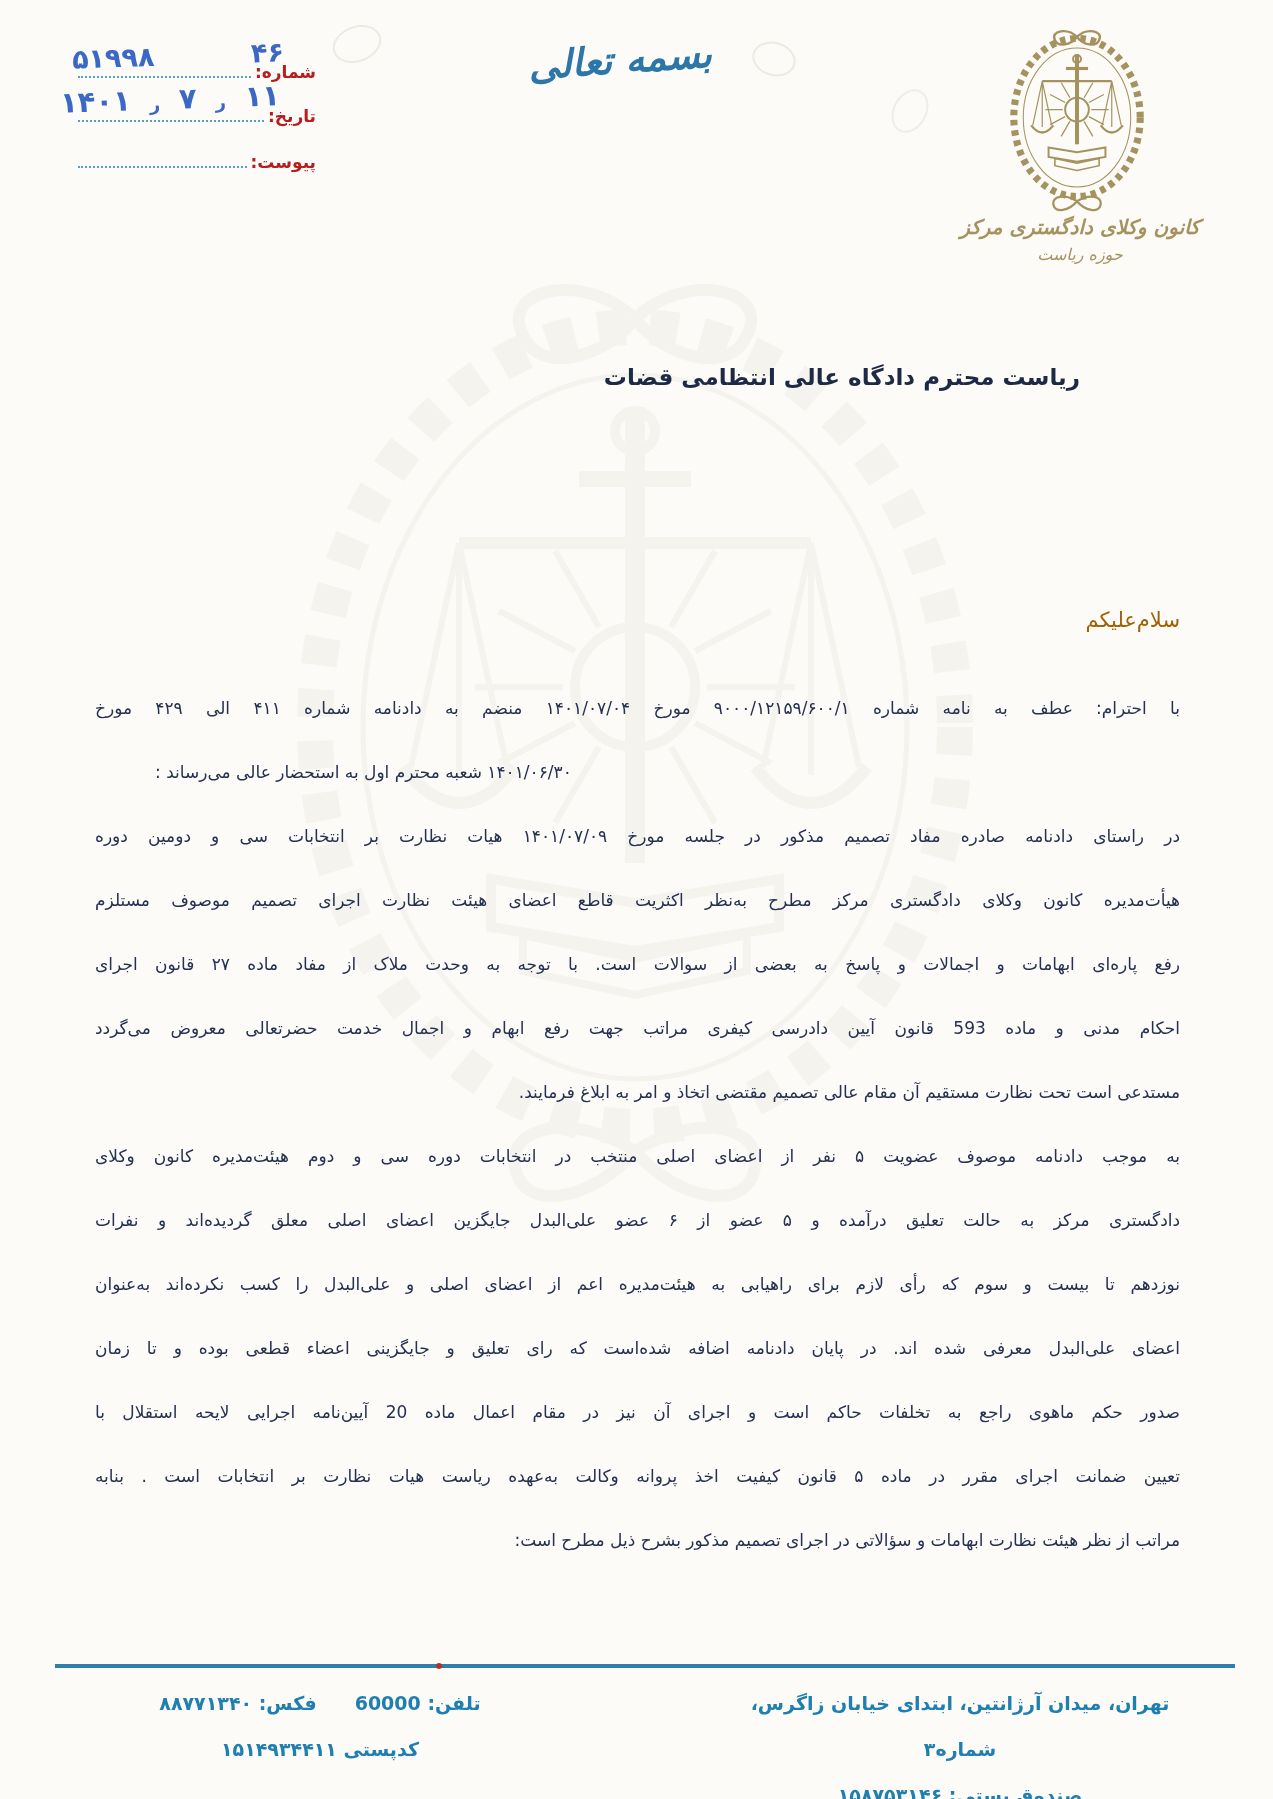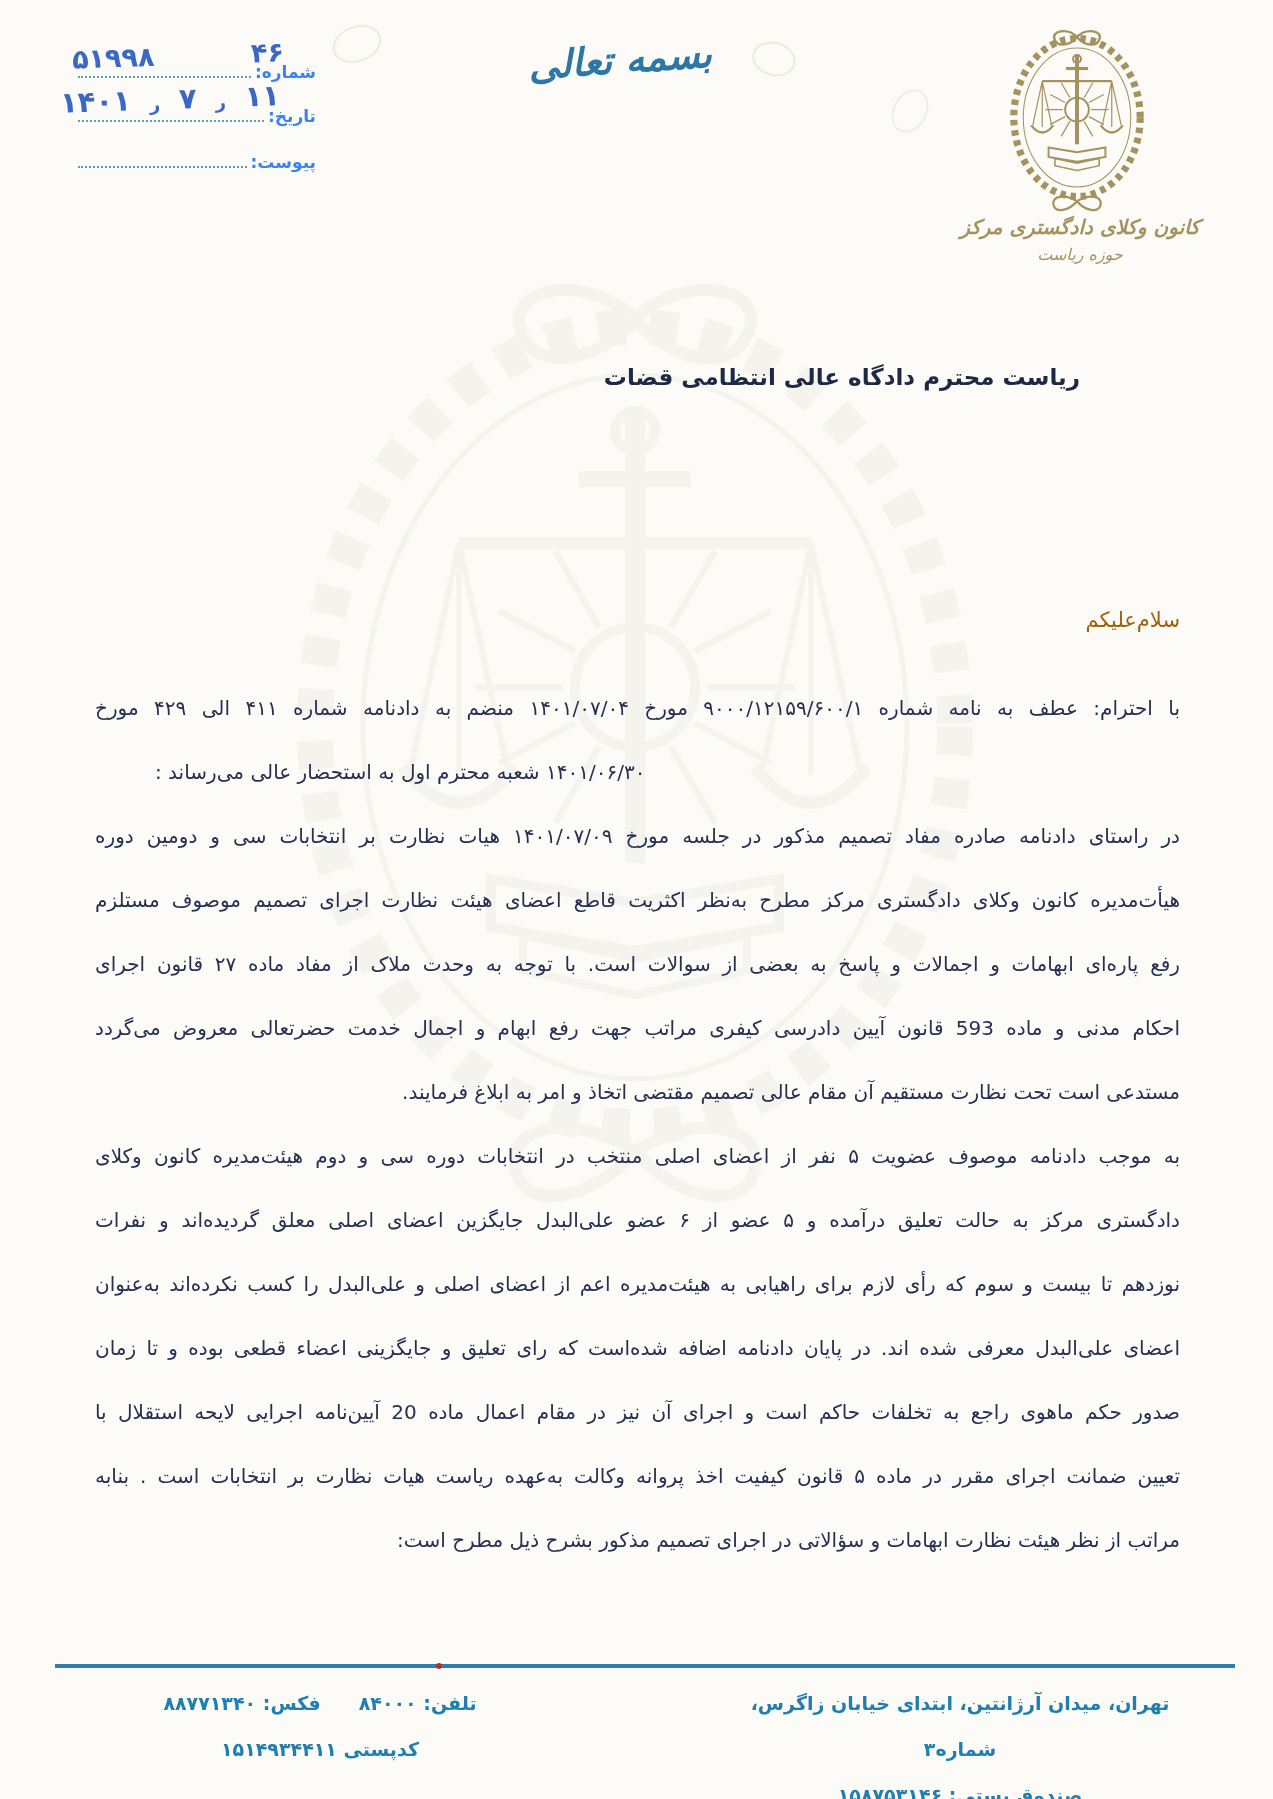--- a/index.html
+++ b/index.html
@@ -9,21 +9,21 @@
     width:1273px;height:1799px;
     margin:0 auto;
     background:#fcfbf7;
     overflow:hidden;
     font-family:"DejaVu Sans", sans-serif;
   }
   
   .field-row{
     position:absolute;left:78px;width:238px;height:30px;
     direction:rtl;display:flex;align-items:flex-end;
-    color:#3b82f6;font-weight:bold;font-size:17px;
+    color:#b91c1c;font-weight:bold;font-size:17px;
   }
   .field-row .lbl{white-space:nowrap;padding-left:4px;}
   .field-row .dots{flex:1;border-bottom:2px dotted #5aa0c4;margin-bottom:4px;}
   .hand{
     position:absolute;direction:ltr;display:flex;justify-content:space-between;
     color:#3b68c5;font-weight:bold;z-index:3;
   }
   .hand-number{left:72px;top:40px;width:212px;font-size:27px;transform:rotate(-2deg);}
   .hand-date{left:60px;top:82px;width:220px;font-size:29px;transform:rotate(-2deg);}
   .hand .hsep{font-size:18px;align-self:flex-end;padding-bottom:2px;}
@@ -50,21 +50,21 @@
   }
   
   .salutation{
     position:absolute;right:93px;top:608px;direction:rtl;
     font-size:21px;color:#a16207;z-index:2;
   }
   
   .body-para{
     position:absolute;right:93px;top:676px;width:1085px;direction:rtl;z-index:2;
   }
-  .line{height:64px;line-height:64px;font-size:20px;color:#253052;white-space:normal;}
+  .line{height:64px;line-height:64px;font-size:17px;color:#253052;white-space:normal;}
   .j{text-align:justify;text-align-last:justify;}
   .rag{text-align:right;}
   .cen{text-align:left;padding-left:60px;}
   
   .footer-rule{position:absolute;left:55px;top:1664px;width:1180px;height:4px;background:#2e7fae;z-index:2;}
   .red-dot{position:absolute;left:436px;top:1663px;width:6px;height:6px;border-radius:50%;background:#b23026;z-index:3;}
   .footer-right{
     position:absolute;left:745px;top:1680px;width:430px;text-align:center;direction:rtl;
     color:#1e7fb0;font-weight:bold;font-size:19px;line-height:46px;z-index:2;
   }
@@ -172,19 +172,19 @@
 
   <div class="footer-rule"></div>
   <div class="red-dot"></div>
 
   <div class="footer-right">
     <div>تهران، میدان آرژانتین، ابتدای خیابان زاگرس، شماره۳</div>
     <div>صندوق پستی: ۱۵۸۷۵۳۱۴۶</div>
   </div>
   <div class="footer-left">
     <div class="phone-fax">
-      <span>تلفن: ۸۴۰۰۰</span>
+      <span>تلفن: 60000</span>
       <span>فکس: ۸۸۷۷۱۳۴۰</span>
     </div>
     <div>کدپستی ۱۵۱۴۹۳۴۴۱۱</div>
   </div>
 
 </div>
 
 </body></html>

